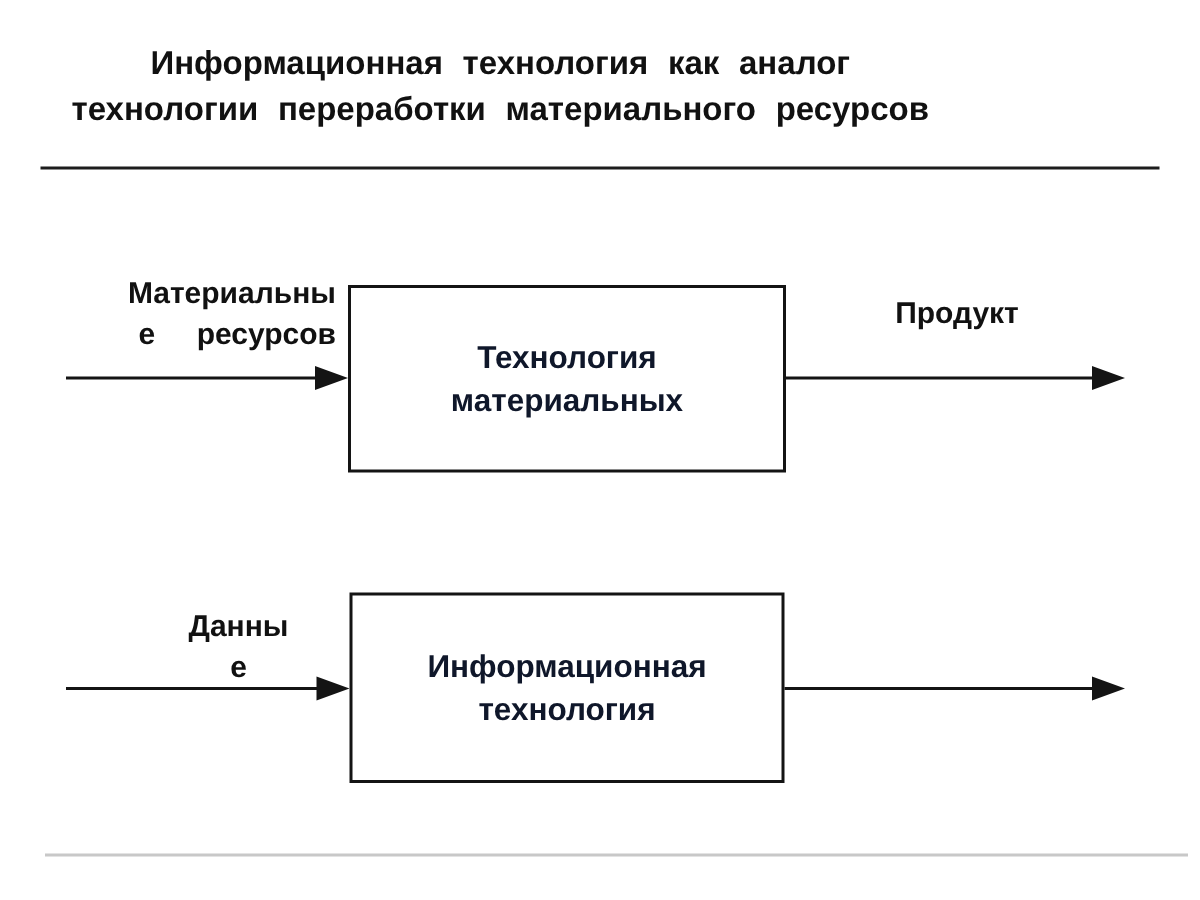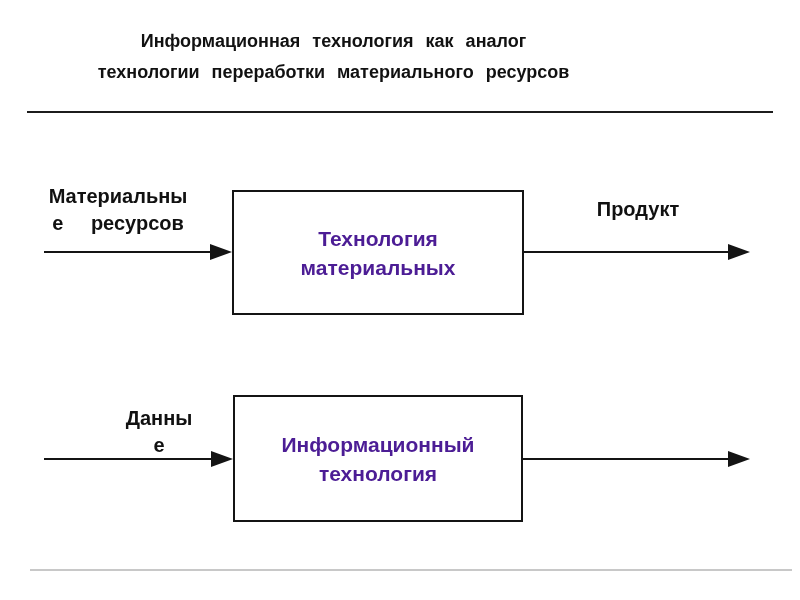--- a/index.html
+++ b/index.html
@@ -13,21 +13,21 @@
     overflow: hidden;
   }
 
   
   .title {
     position: absolute;
     left: 0; top: 26px;
     width: 667px;
     text-align: center;
     font-weight: bold;
-    font-size: 18px;
+    font-size: 22px;
     line-height: 31px;
     word-spacing: 7px;
     color: #111111;
   }
 
   
   .rule { position: absolute; }
   .rule-top {
     left: 27px; top: 111px;
     width: 746px; height: 2px;
@@ -40,41 +40,41 @@
   }
 
   
   .io-label {
     position: absolute;
     font-weight: bold;
     font-size: 20px;
     line-height: 27px;
     color: #111111;
   }
-  .lbl-material { left: 28px; top: 183px; width: 180px; text-align: center; }
+  .lbl-material { left: 44px; top: 183px; width: 180px; text-align: right; }
   .lbl-material .wide-gap { word-spacing: 22px; }
   .lbl-product { left: 556px; top: 196px; width: 164px; text-align: center; }
   .lbl-data { left: 94px; top: 405px; width: 130px; text-align: center; }
   .lbl-info-product { left: 534px; top: 390px; width: 226px; text-align: center; line-height: 28px; }
 
   
   .box {
     position: absolute;
     box-sizing: border-box;
     border: 2px solid #141414;
     background: #ffffff;
     display: flex;
     flex-direction: column;
     justify-content: center;
     align-items: center;
     text-align: center;
     font-weight: bold;
     font-size: 21px;
     line-height: 29px;
-    color: #4c1d95;
+    color: #0f172a;
   }
   .box-material { left: 232px; top: 190px; width: 292px; height: 125px; }
   .box-info     { left: 233px; top: 395px; width: 290px; height: 127px; }
 
   
   .arrow { position: absolute; height: 16px; }
   .arrow .arrow-line {
     position: absolute;
     left: 0; right: 21px; top: 7px;
     height: 2px;
@@ -131,21 +131,21 @@
     <div>Данны</div>
     <div>е</div>
   </div>
 
   <div class="arrow arrow-inf-in">
     <div class="arrow-line"></div>
     <div class="arrow-head"></div>
   </div>
 
   <div class="box box-info">
-    <div>Информационный</div>
+    <div>Информационная</div>
     <div>технология</div>
   </div>
 
 
   <div class="arrow arrow-inf-out">
     <div class="arrow-line"></div>
     <div class="arrow-head"></div>
   </div>
 
   <div class="rule rule-bottom"></div>

